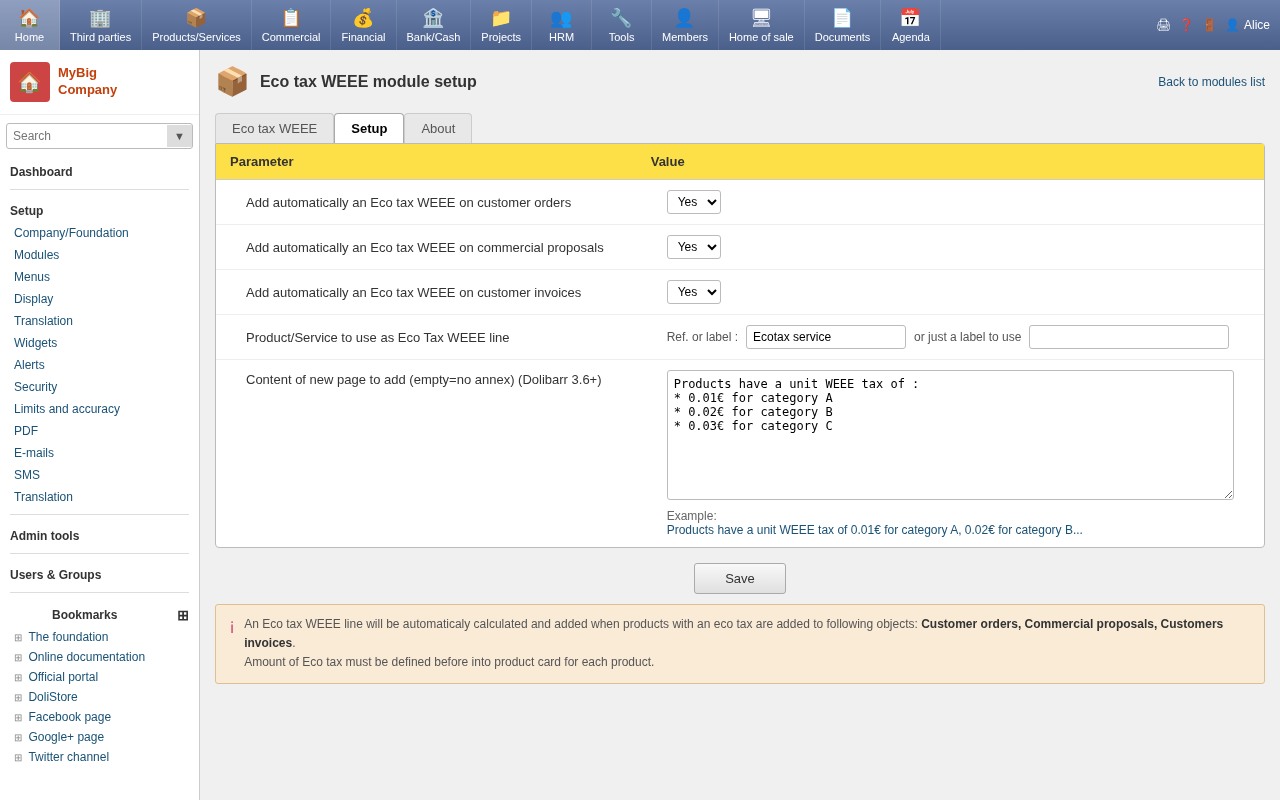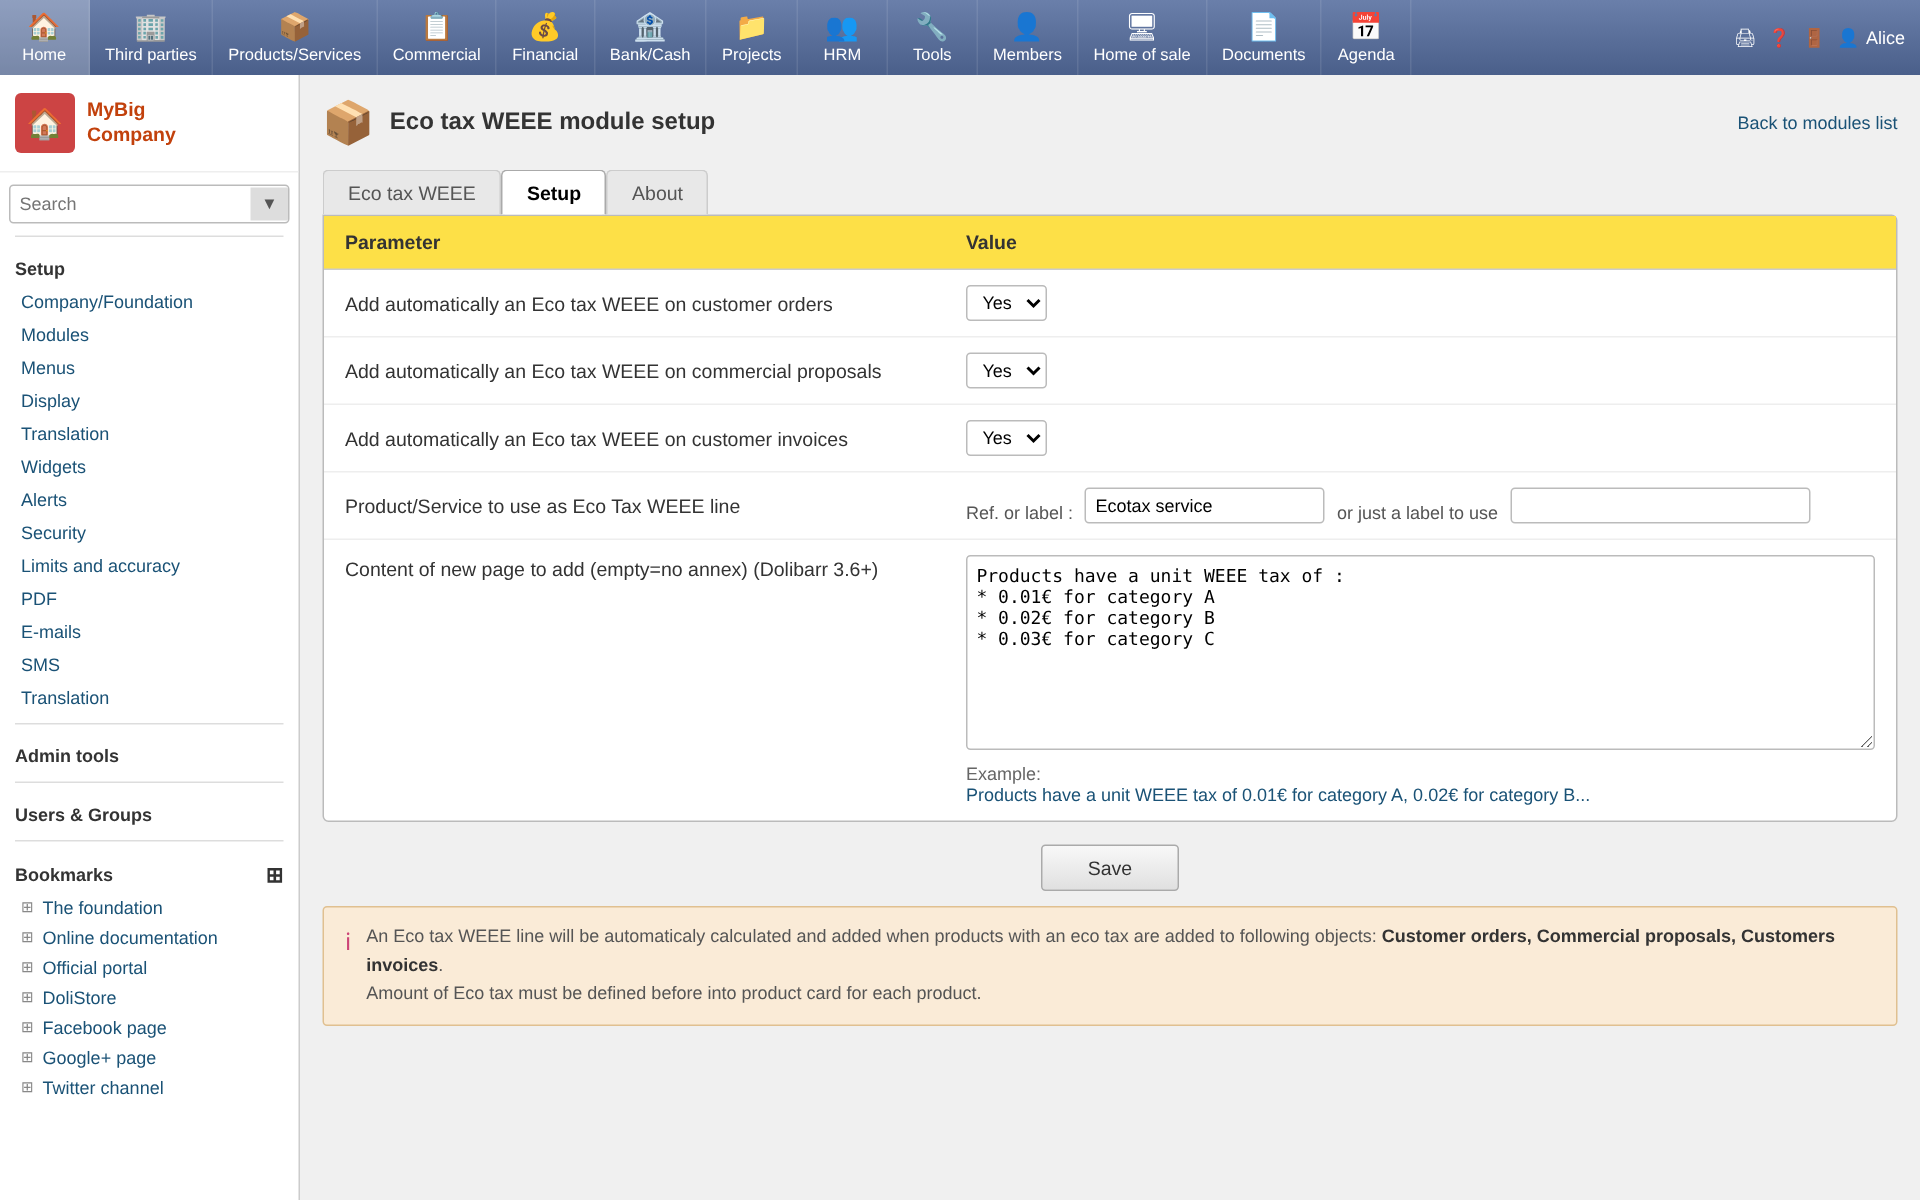--- a/index.html
+++ b/index.html
@@ -114,20 +114,21 @@
 
     .bookmarks-header {
       display: flex;
       align-items: center;
       justify-content: space-between;
       padding: 8px 10px 4px 10px;
       font-weight: bold;
       font-size: 12px;
       color: #333;
       margin-top: 4px;
+      margin-left: 42px;
     }
     .bookmark-item {
       padding: 3px 10px 3px 14px;
       font-size: 12px;
       color: #1a5276;
       cursor: pointer;
       display: flex;
       align-items: center;
       gap: 6px;
     }
@@ -213,37 +214,37 @@
     }
     .settings-table th {
       text-align: left;
       padding: 10px 14px;
       font-size: 13px;
       font-weight: bold;
       color: #333;
       border-bottom: 1px solid #ccc;
     }
     .settings-table td {
-      padding: 10px 14px;
+      padding: 10px 30px;
       vertical-align: middle;
       border-bottom: 1px solid #eee;
       font-size: 13px;
     }
     .settings-table tr:last-child td { border-bottom: none; }
 
     select.setting-select {
       padding: 3px 6px;
       font-size: 12px;
       border: 1px solid #bbb;
       border-radius: 3px;
       background: white;
     }
     .label-input {
       display: flex;
-      align-items: flex-end;
+      align-items: center;
       gap: 8px;
     }
     .ref-label { font-size: 12px; color: #555; white-space: nowrap; }
     .ref-input {
       border: 1px solid #bbb;
       border-radius: 3px;
       padding: 4px 6px;
       font-size: 12px;
       width: 160px;
     }
@@ -389,20 +390,21 @@
         <span>MyBig</span><br>
         <span>Company</span>
       </div>
     </div>
 
     <div class="sidebar-search">
       <input type="text" placeholder="Search" style="">
       <button class="sidebar-search-btn">▼</button>
     </div>
 
+    <div class="sidebar-section">Dashboard</div>
     <div class="sidebar-divider"></div>
 
     <div class="sidebar-section">Setup</div>
     <a class="sidebar-item">Company/Foundation</a>
     <a class="sidebar-item">Modules</a>
     <a class="sidebar-item">Menus</a>
     <a class="sidebar-item">Display</a>
     <a class="sidebar-item">Translation</a>
     <a class="sidebar-item">Widgets</a>
     <a class="sidebar-item">Alerts</a>

